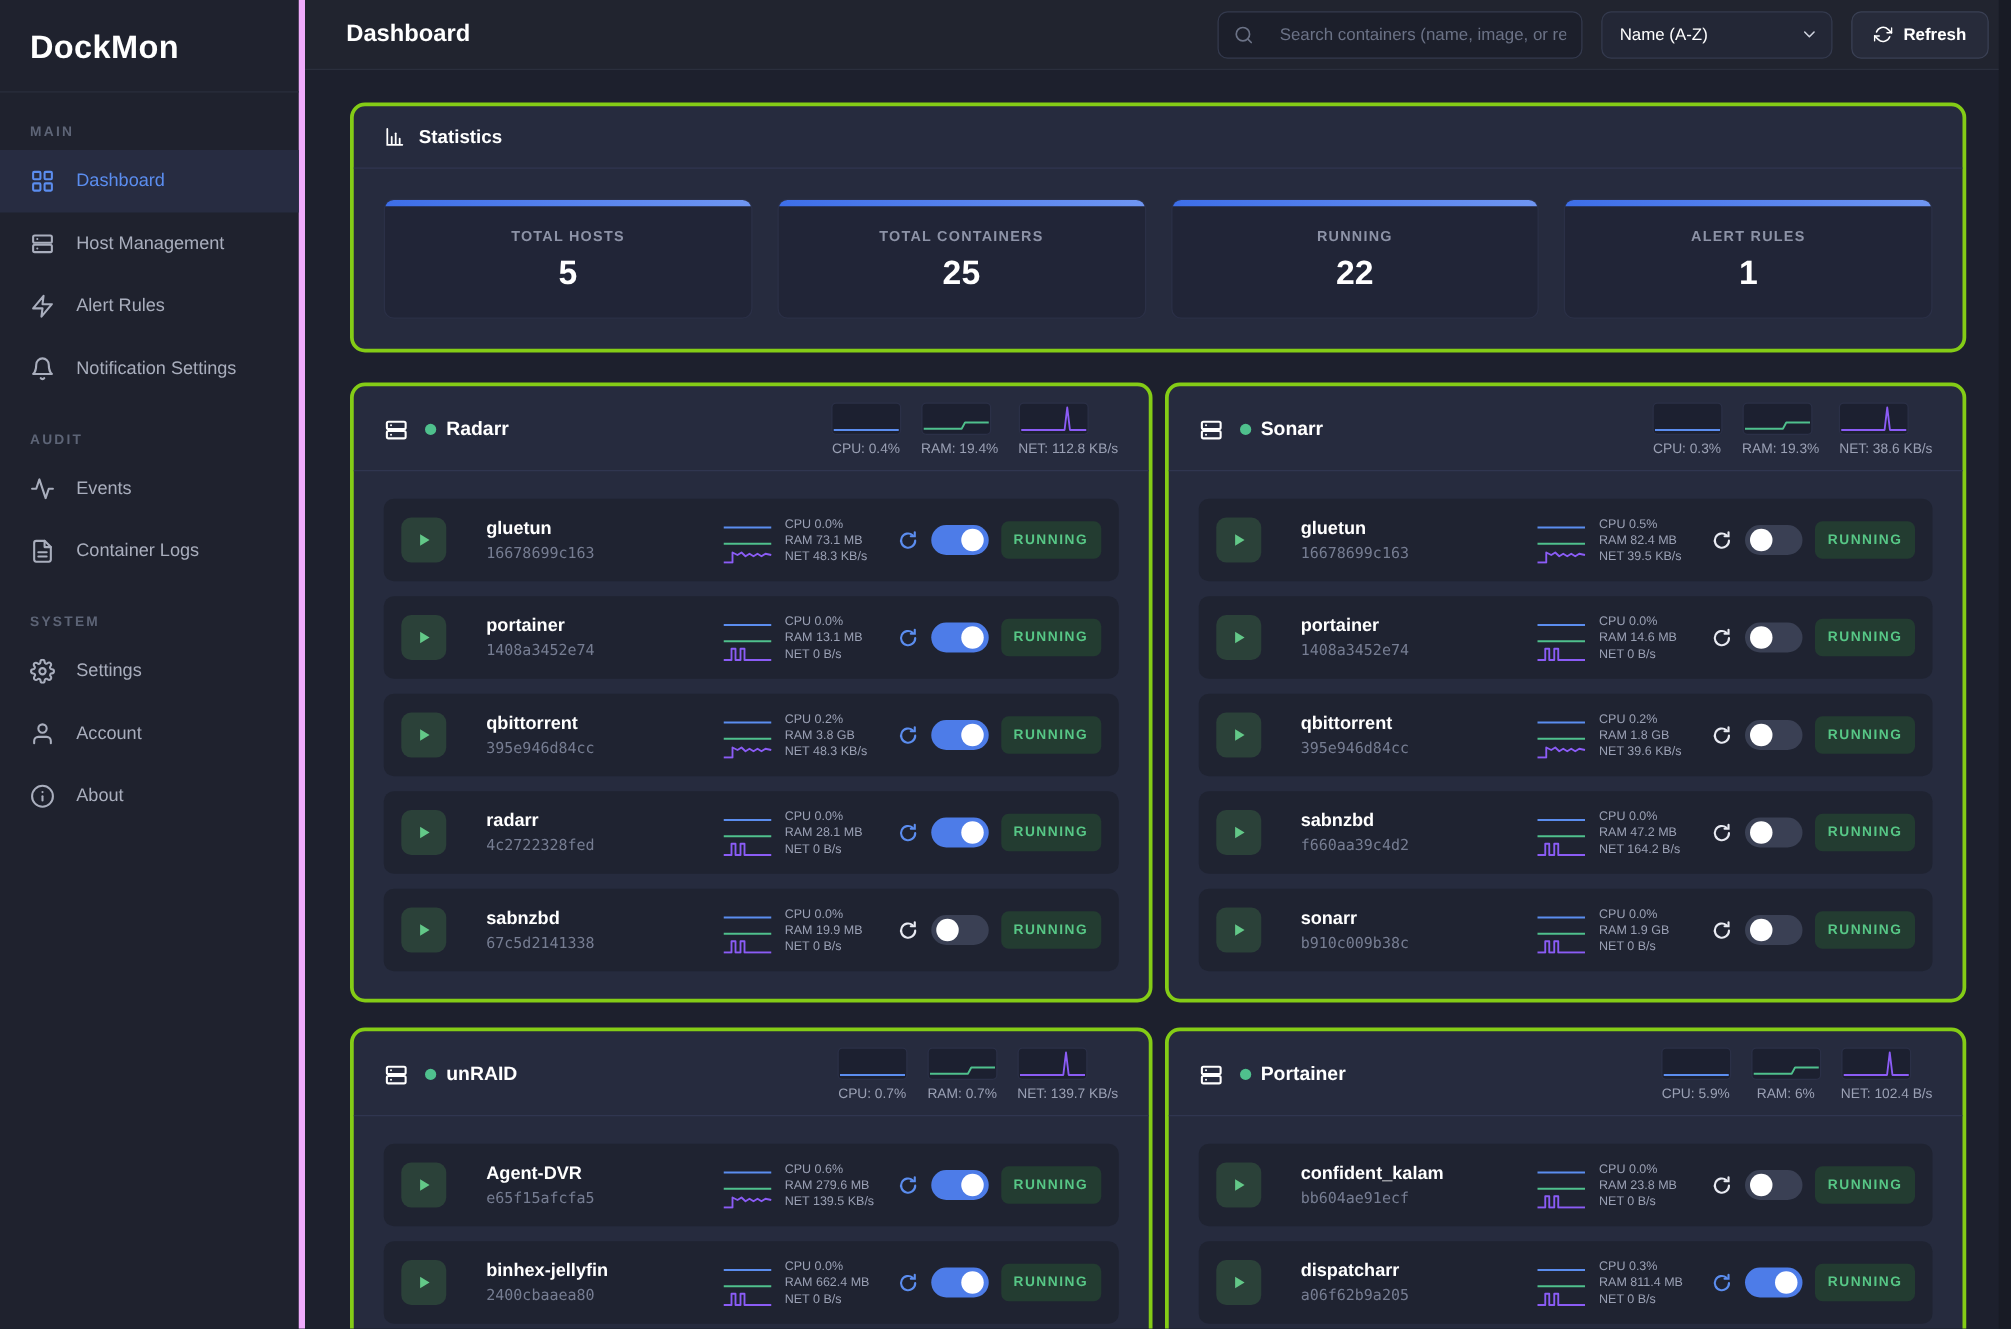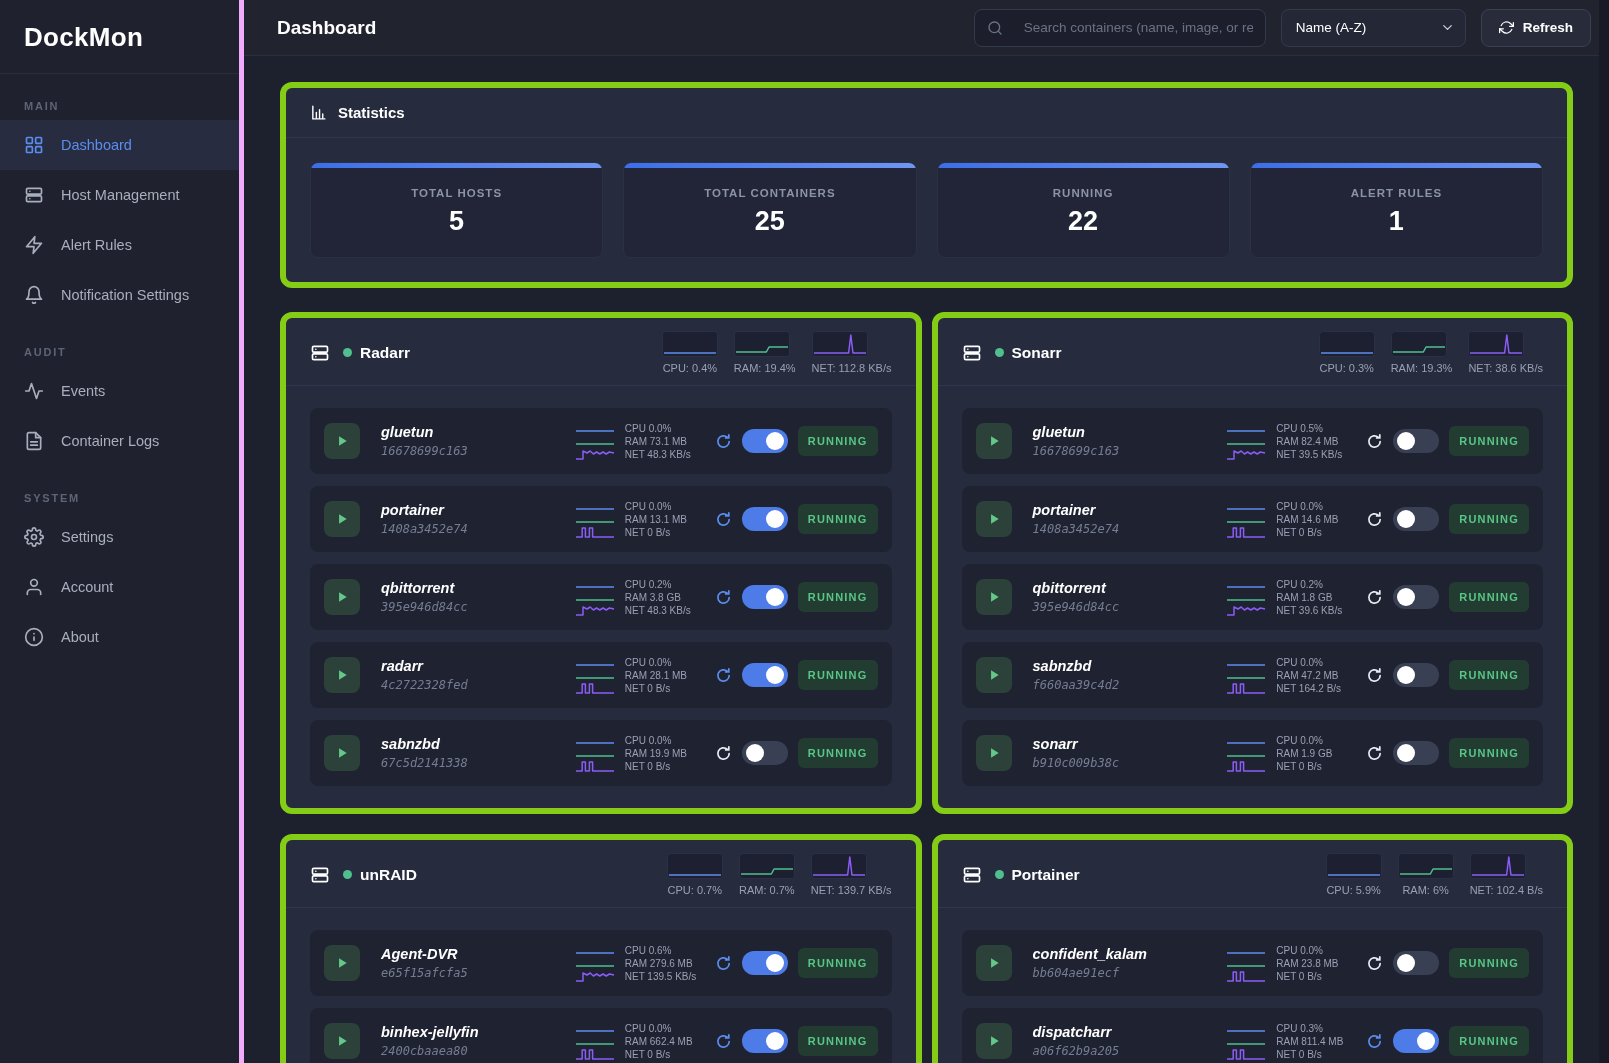--- a/index.html
+++ b/index.html
@@ -29,21 +29,21 @@
   .searchbox input::placeholder { color:#6b7286; }
   .selectwrap { position:relative; }
   .selectwrap select { appearance:none; -webkit-appearance:none; width:185px; height:38px; background:#232736; border:1px solid #343a4e; border-radius:8px; color:#fff; font-size:13.5px; padding:0 34px 0 14px; font-family:"Liberation Sans",sans-serif; cursor:pointer; }
   .selectwrap .chev { position:absolute; right:11px; top:11px; width:15px; height:15px; color:#cfd3de; pointer-events:none; }
   .selectwrap .chev svg { width:100%; height:100%; }
   .refresh-btn { height:38px; display:flex; align-items:center; gap:9px; background:#272b3a; border:1px solid #3a4054; border-radius:8px; color:#fff; font-size:13.5px; font-weight:600; padding:0 17px; cursor:pointer; font-family:"Liberation Sans",sans-serif; }
   .refresh-btn .ricon { width:15px; height:15px; }
   .refresh-btn .ricon svg { width:100%; height:100%; }
   .content { flex:1; padding:26px 36px; overflow:hidden; }
   
-  .panel { background:#262b3e; border:6px solid #84cc16; border-radius:12px; }
+  .panel { background:#262b3e; border:3px solid #84cc16; border-radius:12px; }
   .panel-header { display:flex; align-items:center; gap:11px; padding:16px 24px; border-bottom:1px solid #303650; }
   .panel-header .picon { width:17px; height:17px; color:#fff; }
   .panel-header .picon svg { width:100%; height:100%; }
   .panel-title { font-size:15px; font-weight:700; color:#fff; }
   .stats-body { padding:24px; display:grid; grid-template-columns:repeat(4,1fr); gap:20px; }
   .stat-card { background:#212537; border:1px solid #2b3047; border-radius:8px; overflow:hidden; text-align:center; padding-bottom:20px; }
   .stat-top { height:5px; background:linear-gradient(90deg,#3d6ee8,#6f96f2); }
   .stat-label { margin-top:19px; font-size:11.5px; letter-spacing:1px; color:#8d93a7; font-weight:600; }
   .stat-value { font-size:27px; font-weight:700; color:#fff; margin-top:7px; }
   
@@ -57,21 +57,21 @@
   .mini { text-align:center; }
   .mini-box { width:56px; height:26px; background:#1c2030; border:1px solid #2b3047; border-radius:4px; overflow:hidden; }
   .mini-box svg { display:block; }
   .mini-label { margin-top:5px; font-size:11px; color:#9aa0b4; white-space:nowrap; }
   .host-body { padding:22px 24px; display:flex; flex-direction:column; gap:12px; }
   .crow { background:#1f2331; border-radius:8px; padding:10px 14px; display:flex; align-items:center; min-height:66px; }
   .action { width:36px; height:36px; border-radius:8px; border:none; display:flex; align-items:center; justify-content:center; cursor:pointer; flex-shrink:0; }
   .action .aicon { width:14px; height:14px; display:block; }
   .action .aicon svg { width:100%; height:100%; display:block; }
   .action.play { background:#2b4139; color:#63c888; }
-  .cinfo { margin-left:21px; min-width:0;font-style:italic; }
+  .cinfo { margin-left:32px; min-width:0; }
   .cname { font-size:14.5px; font-weight:700; color:#fff; }
   .cid { font-size:12px; font-family:"DejaVu Sans Mono", monospace; color:#767d92; margin-top:4px; }
   .cright { margin-left:auto; display:flex; align-items:center; gap:10px; }
   .sparks { display:flex; flex-direction:column; gap:1px; }
   .sparks svg { display:block; }
   .cstats { font-size:10px; color:#9aa0b4; line-height:13px; min-width:80px; }
   .restart { width:17px; height:17px; color:#e8eaf2; cursor:pointer; flex-shrink:0; }
   .restart svg { width:100%; height:100%; }
   .restart.on { color:#5b8def; }
   .toggle { width:46px; height:24px; border-radius:12px; background:#3a4054; position:relative; cursor:pointer; flex-shrink:0; }

